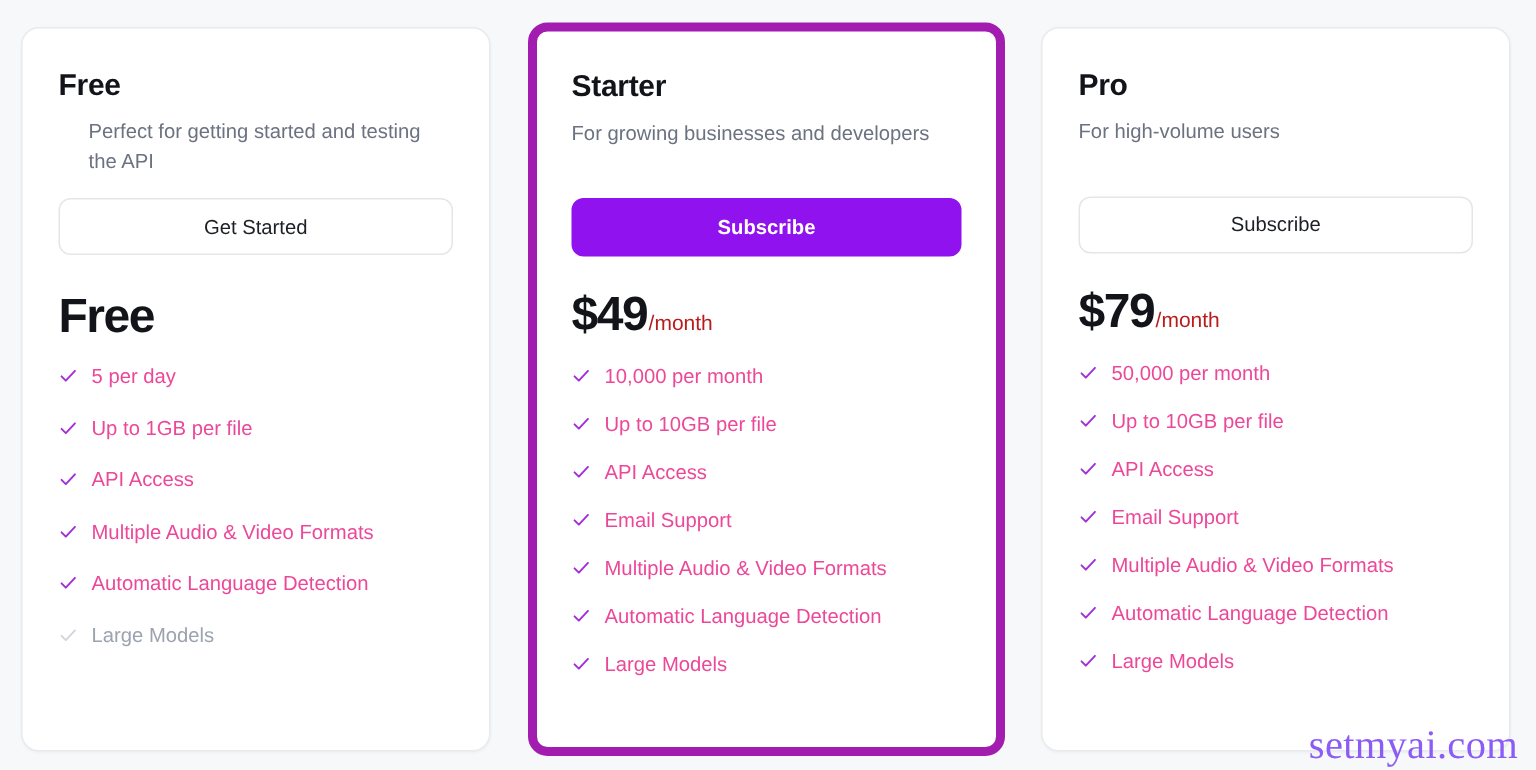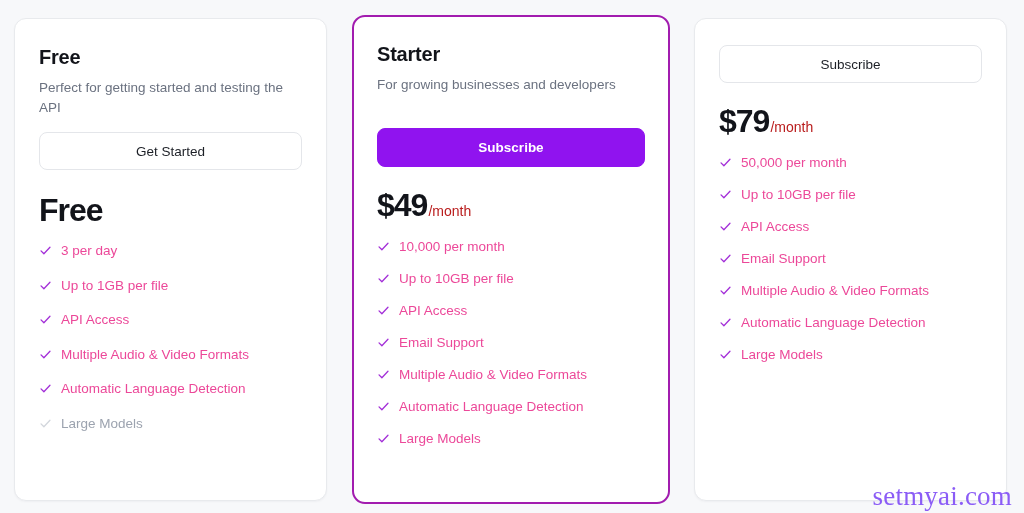--- a/index.html
+++ b/index.html
@@ -40,21 +40,21 @@
     height: 483px;
     box-shadow: 0 1px 2px rgba(16,24,40,0.04);
   }
 
   
   .plan-card.card-starter {
     left: 352px;
     top: 11px;
     width: 318px;
     height: 489px;
-    border: 2px solid #a21caf;
+    border: 6px solid #a21caf;
     border-radius: 13px;
     padding: 25px 23px 19px 23px;
   }
 
   
   .plan-card.card-pro {
     left: 694px;
     top: 14px;
     width: 313px;
     height: 483px;
@@ -71,21 +71,21 @@
   }
 
   .plan-desc {
     font-size: 13.5px;
     color: #6b7280;
     line-height: 1.45;
     margin-bottom: 33px;
     max-width: 268px;
   }
 
-  .card-free .plan-desc { margin-bottom: 15px; }
+  .card-free .plan-desc { margin-bottom: 15px; margin-left: 20px; }
 
   .cta-button {
     display: flex;
     align-items: center;
     justify-content: center;
     width: 100%;
     height: 38px;
     border-radius: 8px;
     font-size: 13.5px;
     font-weight: 400;
@@ -187,21 +187,21 @@
       <span class="price-amount">Free</span>
       <span class="price-period"></span>
     </div>
     <ul class="feature-list">
       <li class="feature-item">
         <span class="feature-check">
             <svg viewBox="0 0 16 16" fill="none">
               <path d="M2.5 8.5L6 12L13.5 4" stroke="currentColor" stroke-width="1.6" stroke-linecap="round" stroke-linejoin="round"></path>
             </svg>
           </span>
-        <span>3 per day</span>
+        <span>5 per day</span>
       </li>
       <li class="feature-item">
         <span class="feature-check">
             <svg viewBox="0 0 16 16" fill="none">
               <path d="M2.5 8.5L6 12L13.5 4" stroke="currentColor" stroke-width="1.6" stroke-linecap="round" stroke-linejoin="round"></path>
             </svg>
           </span>
         <span>Up to 1GB per file</span>
       </li>
       <li class="feature-item">
@@ -301,20 +301,22 @@
             <svg viewBox="0 0 16 16" fill="none">
               <path d="M2.5 8.5L6 12L13.5 4" stroke="currentColor" stroke-width="1.6" stroke-linecap="round" stroke-linejoin="round"></path>
             </svg>
           </span>
         <span>Large Models</span>
       </li>
     </ul>
   </div>
 
   <div class="plan-card card-pro">
+    <div class="plan-name">Pro</div>
+    <div class="plan-desc">For high-volume users</div>
     <div class="cta-button outline">Subscribe</div>
     <div class="price-row">
       <span class="price-amount">$79</span>
       <span class="price-period">/month</span>
     </div>
     <ul class="feature-list">
       <li class="feature-item">
         <span class="feature-check">
             <svg viewBox="0 0 16 16" fill="none">
               <path d="M2.5 8.5L6 12L13.5 4" stroke="currentColor" stroke-width="1.6" stroke-linecap="round" stroke-linejoin="round"></path>

